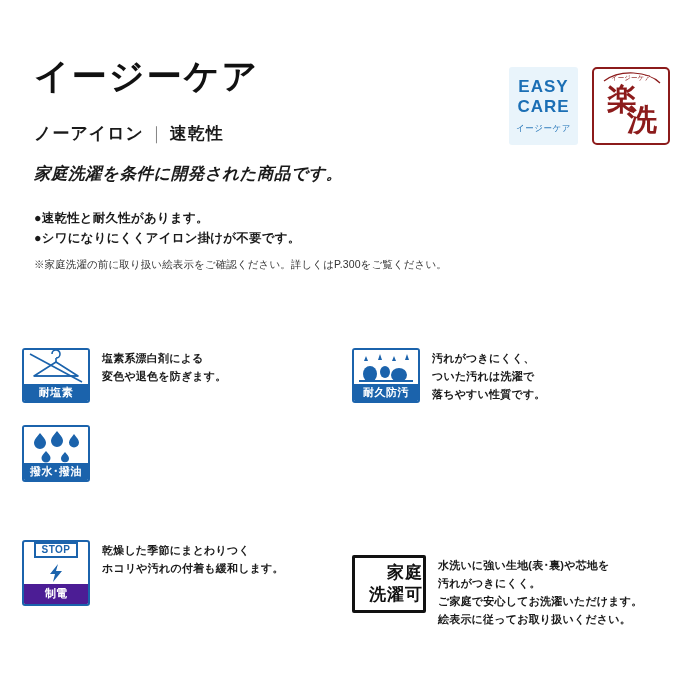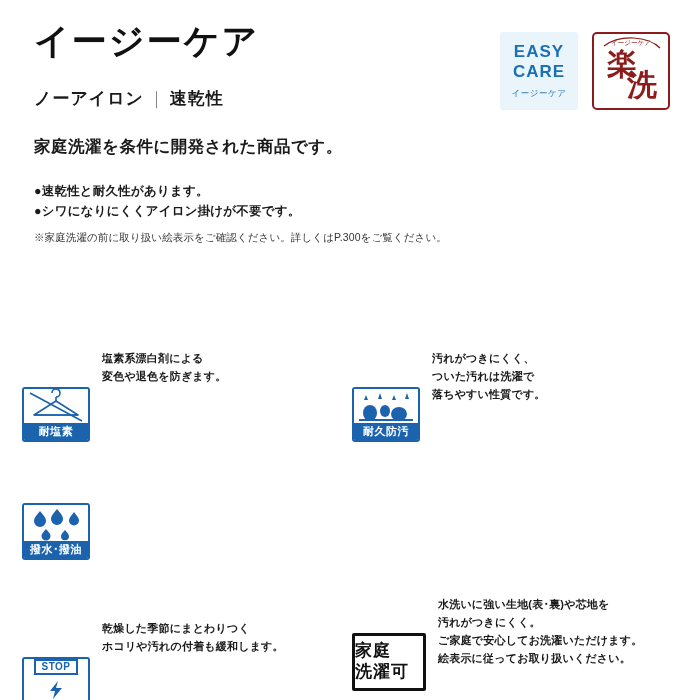--- a/index.html
+++ b/index.html
@@ -13,21 +13,21 @@
     font-family: "Liberation Sans", sans-serif;
     color: #1a1a1a;
     overflow: hidden;
     position: relative;
   }
   .page {
     position: relative;
     width: 700px;
     height: 700px;
     box-sizing: border-box;
-    padding: 16px 30px 0 34px;
+    padding: 51px 30px 0 34px;
   }
 
   
   .header {
     position: relative;
     height: 210px;
   }
   .title {
     font-size: 35px;
     font-weight: bold;
@@ -44,22 +44,23 @@
     letter-spacing: 1px;
   }
   .subtitle .sep {
     color: #888;
     font-weight: normal;
     padding: 0 4px;
   }
   .lead {
     font-size: 16.5px;
     font-weight: bold;
-    margin-top: 26px;
+    margin-top: 18px;
     letter-spacing: 0.5px;
+    font-style: italic;
   }
   .bullets {
     margin-top: 23px;
   }
   .bullets li {
     list-style: none;
     font-size: 12.5px;
     font-weight: bold;
     line-height: 1.65;
     letter-spacing: 0.2px;
@@ -78,21 +79,21 @@
   
   .logos {
     position: absolute;
     top: 10px;
     right: 0px;
     display: flex;
     align-items: flex-start;
     gap: 14px;
   }
   .easycare {
-    width: 78px;
+    width: 69px;
     height: 78px;
     background: #e9f4fb;
     border-radius: 3px;
     display: flex;
     flex-direction: column;
     align-items: center;
     justify-content: center;
     color: #1b6fb5;
   }
   .easycare .l1, .easycare .l2 {
@@ -133,21 +134,20 @@
     width: 326px;
   }
   .feature {
     display: flex;
     align-items: flex-start;
     margin-bottom: 22px;
   }
   .feature .icon {
     flex: 0 0 auto;
     margin-right: 12px;
-    margin-top: 39px;
   }
   .feature .text {
     font-size: 11px;
     font-weight: bold;
     line-height: 1.62;
     letter-spacing: 0.2px;
     padding-top: 2px;
   }
 
   
@@ -174,21 +174,21 @@
     padding: 2px 0 3px 0;
     line-height: 1.1;
   }
   .ibox.tall .pic { height: 36px; }
 
   .kateibox {
     width: 74px;
     border: 3px solid #111;
     border-radius: 2px;
     box-sizing: border-box;
-    text-align: left;
+    text-align: right;
     padding: 4px 0 5px 0;
     line-height: 1.25;
   }
   .kateibox .k1, .kateibox .k2 {
     font-size: 17px;
     font-weight: bold;
     color: #111;
     letter-spacing: 1px;
   }
 

